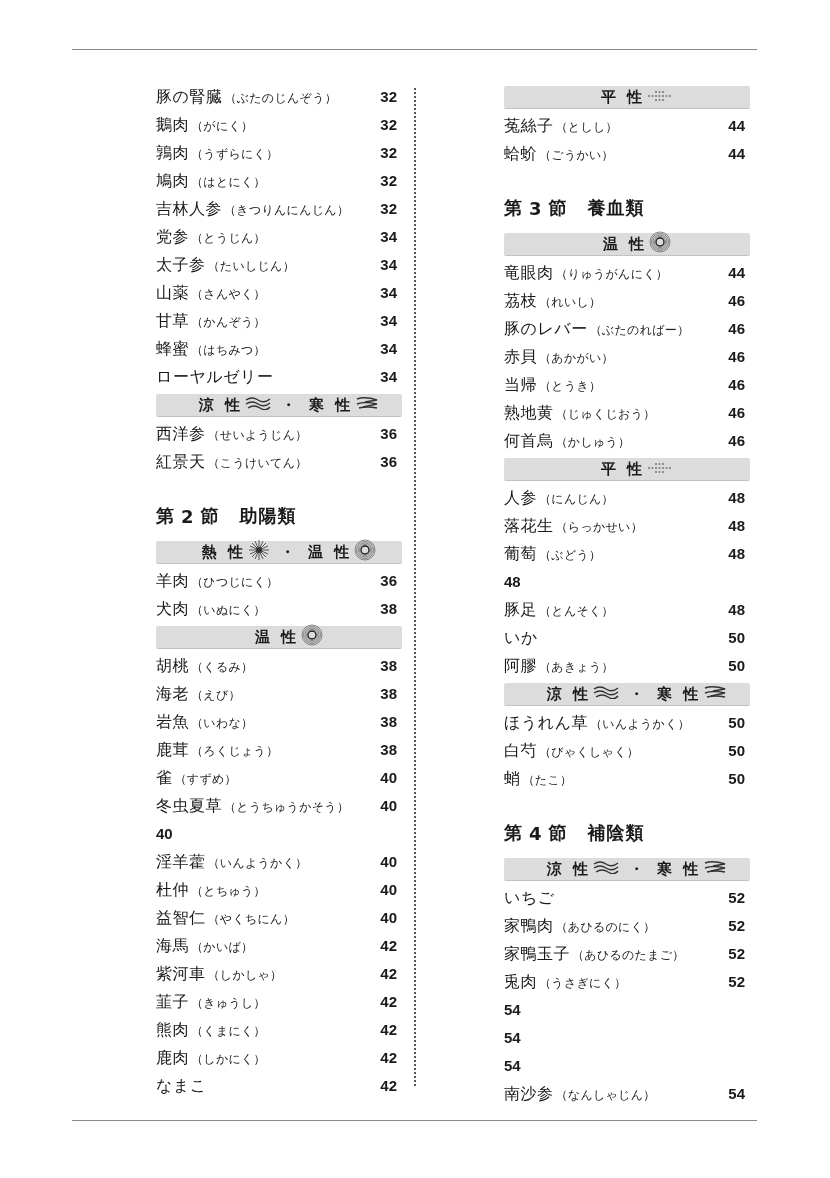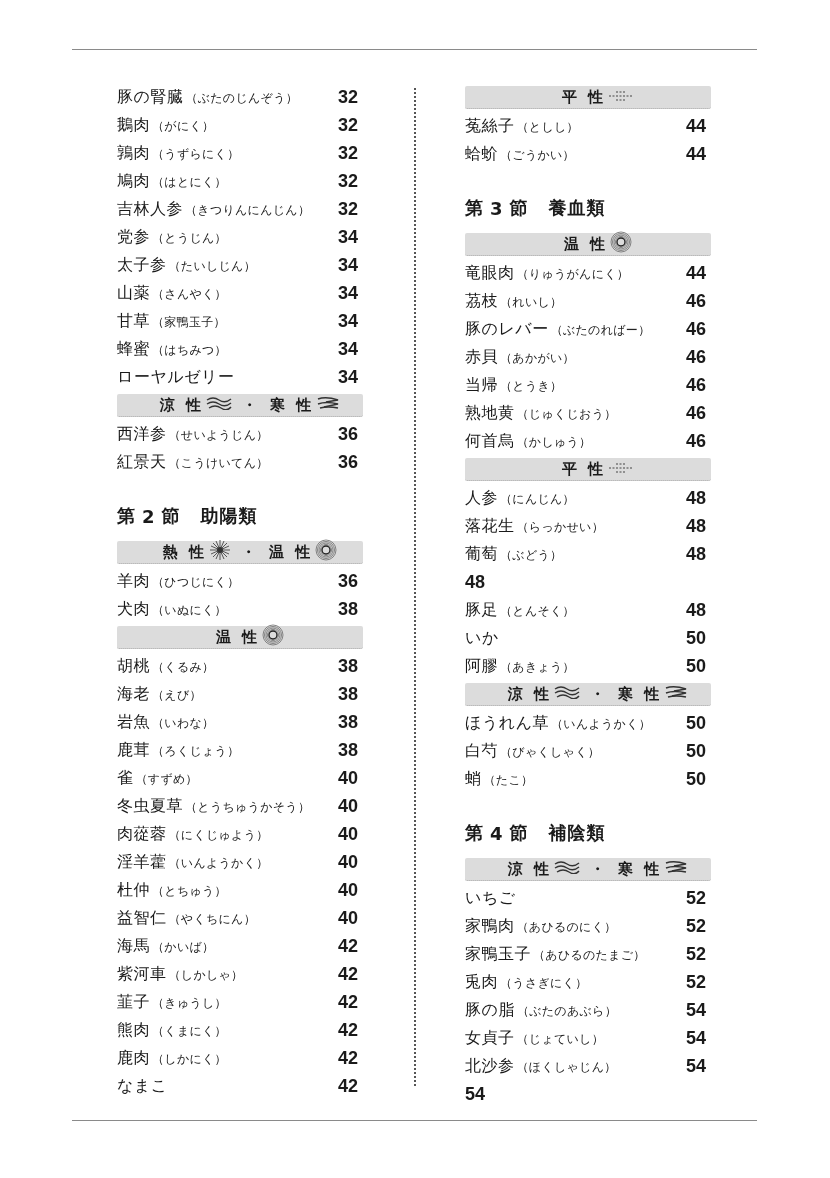--- a/index.html
+++ b/index.html
@@ -4,31 +4,31 @@
 <style>
   html, body { margin: 0; padding: 0; background: #ffffff; }
   body {
     width: 830px; height: 1178px; position: relative; overflow: hidden;
     font-family: "DejaVu Sans", "Liberation Sans", sans-serif; color: #1a1a1a;
   }
   .rule { position: absolute; left: 72px; width: 685px; height: 0; border-top: 1.5px solid #8a8a8a; }
   .rule.top { top: 49px; }
   .rule.bottom { top: 1120px; }
   .divider { position: absolute; left: 414px; top: 88px; height: 998px; border-left: 2px dotted #555; }
-  .col { position: absolute; top: 83px; width: 246px; }
+  .col { position: absolute; top: 83px; width: 246px; margin-left: 39px; }
   .col.left { left: 117px; }
   .col.right { left: 465px; }
   .row {
     height: 28px; display: flex; align-items: center; justify-content: space-between;
     font-size: 15.5px; line-height: 28px; white-space: nowrap;
   }
   .row .name { display: flex; align-items: baseline; }
   .row .kanji { font-size: 16px; letter-spacing: 0.5px; }
   .row .reading { font-size: 12px; margin-left: 2px; color: #222; letter-spacing: 0.3px; }
-  .row .page { font-family: "Liberation Sans", sans-serif; font-weight: bold; font-size: 18px; padding-right: 5px; }
+  .row .page { font-family: "Liberation Sans", sans-serif; font-weight: bold; font-size: 15px; padding-right: 5px; }
   .bar {
     height: 22px; margin: 3px 0 3px 0; background: #dcdcdc; border-radius: 2px;
     border-bottom: 1.5px dotted #a9a9a9;
     display: flex; align-items: center; justify-content: center;
     font-weight: bold; font-size: 15px; letter-spacing: 3px; color: #1a1a1a; padding-left: 20px;
   }
   .bar .sep { margin: 0 10px; }
   .bar .ic { display: inline-block; margin-left: 2px; vertical-align: middle; }
   .section-title {
     height: 44px; margin-top: 18px; display: flex; align-items: center;
@@ -97,21 +97,21 @@
       <div class="row">
         <span class="name">
           <span class="kanji">山薬</span>
           <span class="reading">（さんやく）</span>
         </span>
         <span class="page">34</span>
       </div>
       <div class="row">
         <span class="name">
           <span class="kanji">甘草</span>
-          <span class="reading">（家鴨玉子）</span>
+          <span class="reading">（かんぞう）</span>
         </span>
         <span class="page">34</span>
       </div>
       <div class="row">
         <span class="name">
           <span class="kanji">蜂蜜</span>
           <span class="reading">（はちみつ）</span>
         </span>
         <span class="page">34</span>
       </div>
@@ -253,24 +253,20 @@
         <span class="page">40</span>
       </div>
       <div class="row">
         <span class="name">
           <span class="kanji">冬虫夏草</span>
           <span class="reading">（とうちゅうかそう）</span>
         </span>
         <span class="page">40</span>
       </div>
       <div class="row">
-        <span class="name">
-          <span class="kanji">肉蓯蓉</span>
-          <span class="reading">（にくじゅよう）</span>
-        </span>
         <span class="page">40</span>
       </div>
       <div class="row">
         <span class="name">
           <span class="kanji">淫羊藿</span>
           <span class="reading">（いんようかく）</span>
         </span>
         <span class="page">40</span>
       </div>
       <div class="row">
@@ -569,39 +565,31 @@
         <span class="page">52</span>
       </div>
       <div class="row">
         <span class="name">
           <span class="kanji">兎肉</span>
           <span class="reading">（うさぎにく）</span>
         </span>
         <span class="page">52</span>
       </div>
       <div class="row">
-        <span class="name">
-          <span class="kanji">豚の脂</span>
-          <span class="reading">（ぶたのあぶら）</span>
-        </span>
         <span class="page">54</span>
       </div>
       <div class="row">
-        <span class="name">
-          <span class="kanji">女貞子</span>
-          <span class="reading">（じょていし）</span>
-        </span>
         <span class="page">54</span>
       </div>
       <div class="row">
-        <span class="name">
-          <span class="kanji">北沙参</span>
-          <span class="reading">（ほくしゃじん）</span>
-        </span>
         <span class="page">54</span>
       </div>
       <div class="row">
+        <span class="name">
+          <span class="kanji">南沙参</span>
+          <span class="reading">（なんしゃじん）</span>
+        </span>
         <span class="page">54</span>
       </div>
     </div>
 </div>
 
 <div class="rule bottom"></div>
 
 </body></html>

